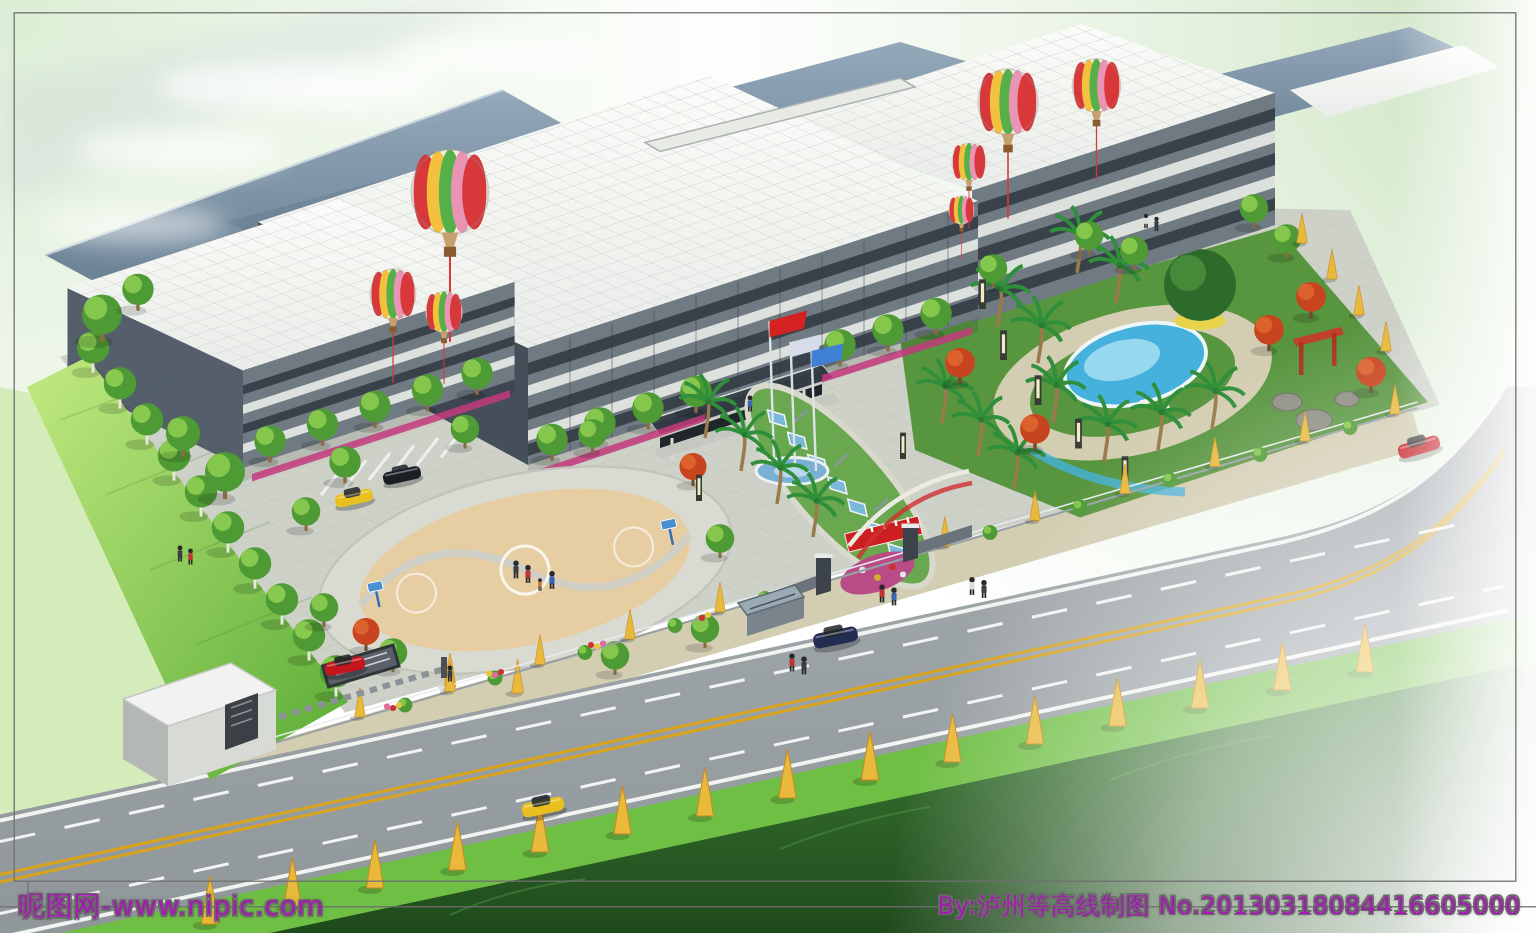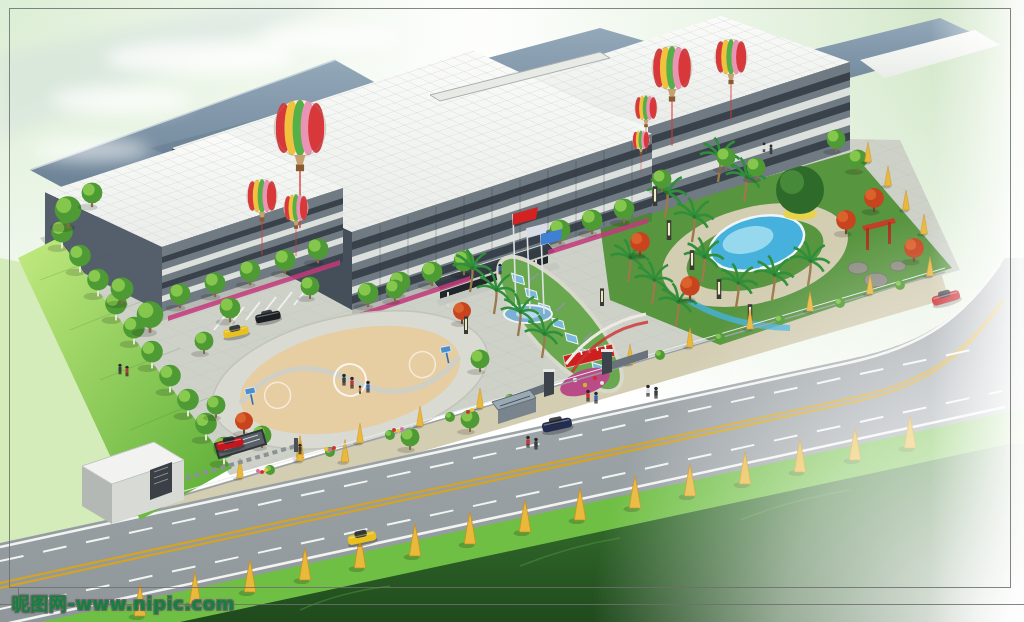--- a/index.html
+++ b/index.html
@@ -1,19 +1,19 @@
 <!DOCTYPE html>
 <html style="--bg-white: #ffffff; --sky-green-1: #d8ecd0; --sky-green-2: #c6e0ba; --roof-white-1: #fbfcf9; --roof-white-2: #e9ece8; --roof-edge: #b9bfc0; --roof-steel-1: #93a9ba; --roof-steel-2: #667c90; --facade-base: #707a82; --facade-dark: #39424b; --facade-light: #dde1dd; --wall-dark: #555f6b; --wall-darker: #454f5a; --plaza: #cdd1c8; --path-sand: #d3cdb2; --court-ring: #d9dad1; --court-tan: #e6cda2; --lawn-1: #c2ea80; --lawn-2: #58ab34; --left-field: #d4ecba; --verge-green: #6fbf44; --field-1: #3f7f36; --field-2: #1f4a1c; --garden-green: #58953f; --pool-blue: #45b1dc; --pool-light: #a5dff0; --road-1: #a8aeb2; --road-2: #8f979b; --line-white: #f2f4f2; --line-yellow: #d9a41c; --tree-green: #4e9a34; --tree-light: #8fcf52; --palm-green: #2f8f3a; --maple-red: #c8441e; --street-yellow: #e9b93c; --shrub-yellow: #e5ce4a; --flower-magenta: #c43a7c; --flower-red: #d03030; --balloon-cream: #f3efe2; --balloon-red: #d8383a; --balloon-yellow: #f2c23e; --balloon-green: #56b04a; --balloon-pink: #e993b5; --car-red: #c4161c; --car-blue: #232d52; --car-yellow: #e8c020; --car-black: #1b1f24; --flag-red: #d42222; --flag-blue: #3f7fd4; --canopy-glass: #7ab8dc; --banner-red: #cc2020; --lamp-dark: #3a3a34; --rock-gray: #8d8d83; --fence-gray: #98a0a4; --frame-line: #6e6e6e; --trunk-brown: #8a6a44; --big-tree: #2e6b2b;"><head>
 <meta charset="utf-8">
 <style>
   html,body{margin:0;padding:0;background:#e9e9e9;}
   .stage{position:relative;width:1024px;height:622px;overflow:hidden;background:#fff;
          font-family:"DejaVu Sans","Liberation Sans",sans-serif;}
   .stage svg{display:block;}
-  .wm{position:absolute;z-index:5;color:#15803d;font-weight:bold;white-space:nowrap;letter-spacing:.5px;
+  .wm{position:absolute;z-index:5;color:#a21caf;font-weight:normal;white-space:nowrap;letter-spacing:.5px;
       text-shadow:-1px -1px 0 #6a6a6a,1px -1px 0 #6a6a6a,-1px 1px 0 #6a6a6a,1px 1px 0 #6a6a6a,0 0 3px rgba(90,90,90,.75);}
   .wm-left{left:12px;bottom:6px;font-size:18px;}
   .wm-right{right:10px;bottom:7px;font-size:16px;}
 </style>
 </head>
 <body>
 
 <div class="stage">
 <svg width="1024" height="622" viewBox="0 0 1024 622" xmlns="http://www.w3.org/2000/svg">
   <defs>
@@ -621,13 +621,14 @@
   <rect x="930" width="94" height="622" fill="url(#gFadeR)"></rect>
 
   <g fill="none" stroke="var(--frame-line,#6e6e6e)">
     <rect x="9.5" y="8.5" width="1001" height="579" stroke-width="1" opacity=".85"></rect>
     <line x1="0" y1="604.5" x2="1024" y2="604.5" stroke-width="1" opacity=".85"></line>
     <line x1="18.5" y1="588" x2="18.5" y2="604" stroke-width="1" opacity=".85"></line>
   </g>
 </svg>
 
 <div class="wm wm-left">昵图网-www.nipic.com</div>
+<div class="wm wm-right">By:泸州等高线制图 No.20130318084416605000</div>
 </div>
 
 </body></html>

